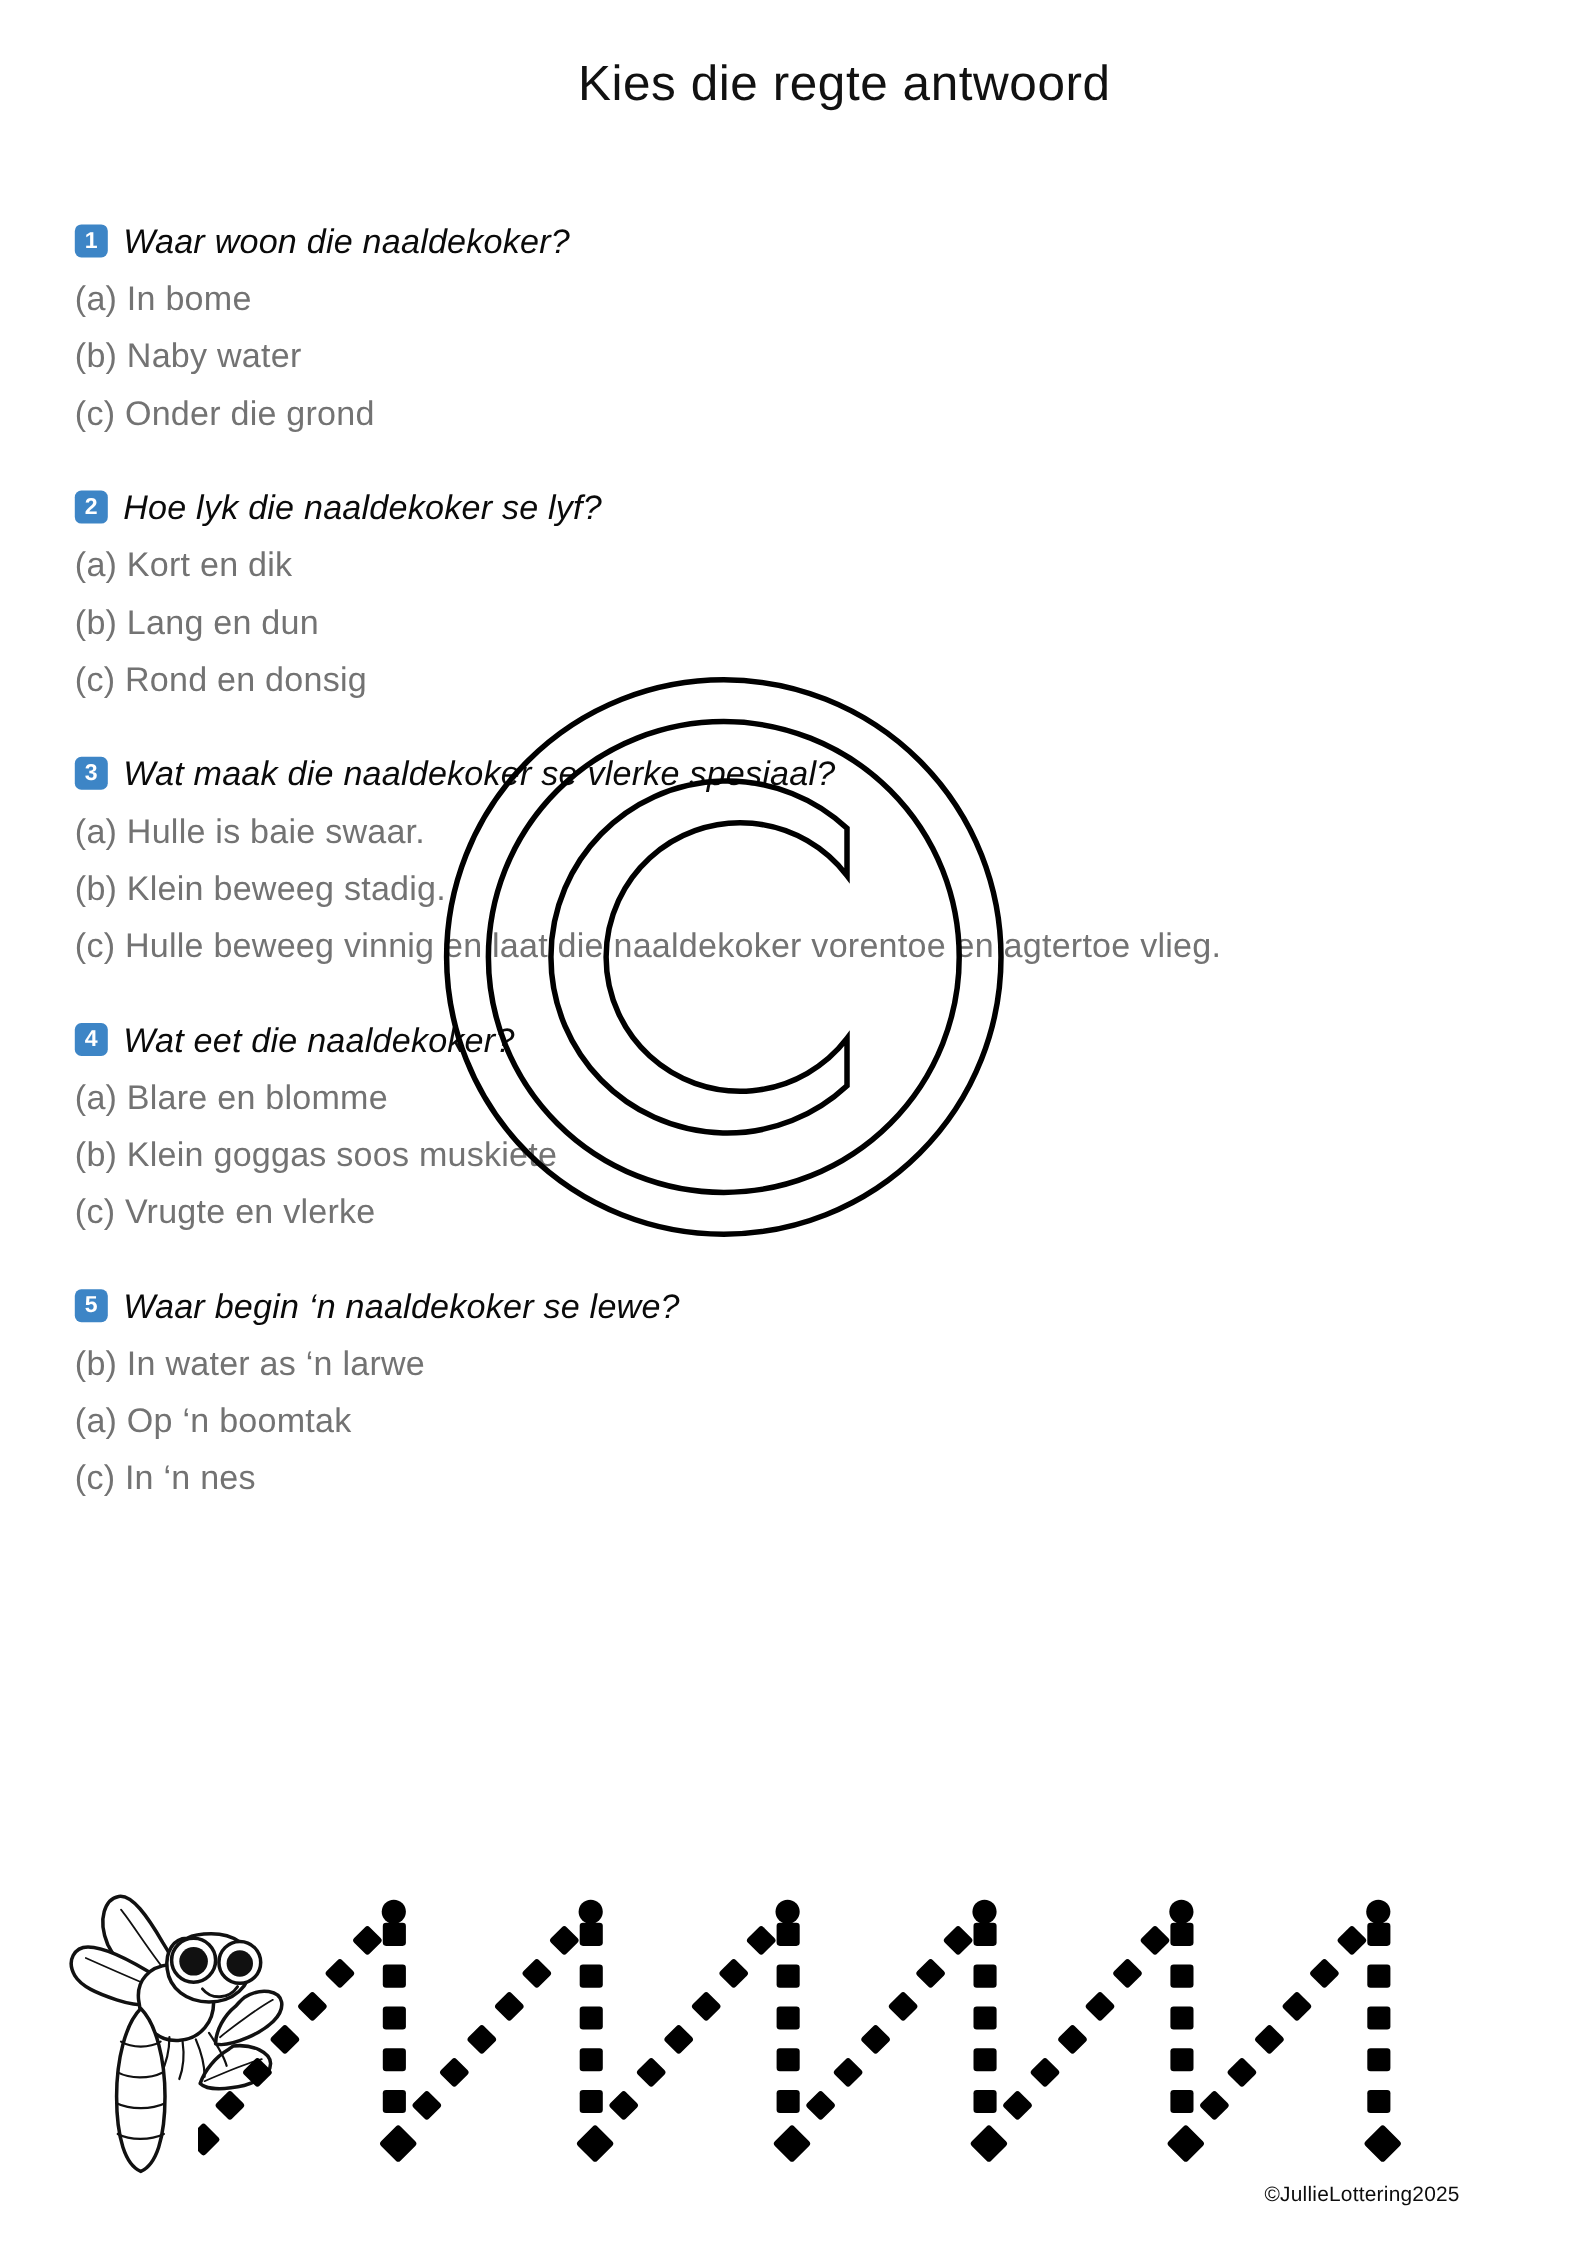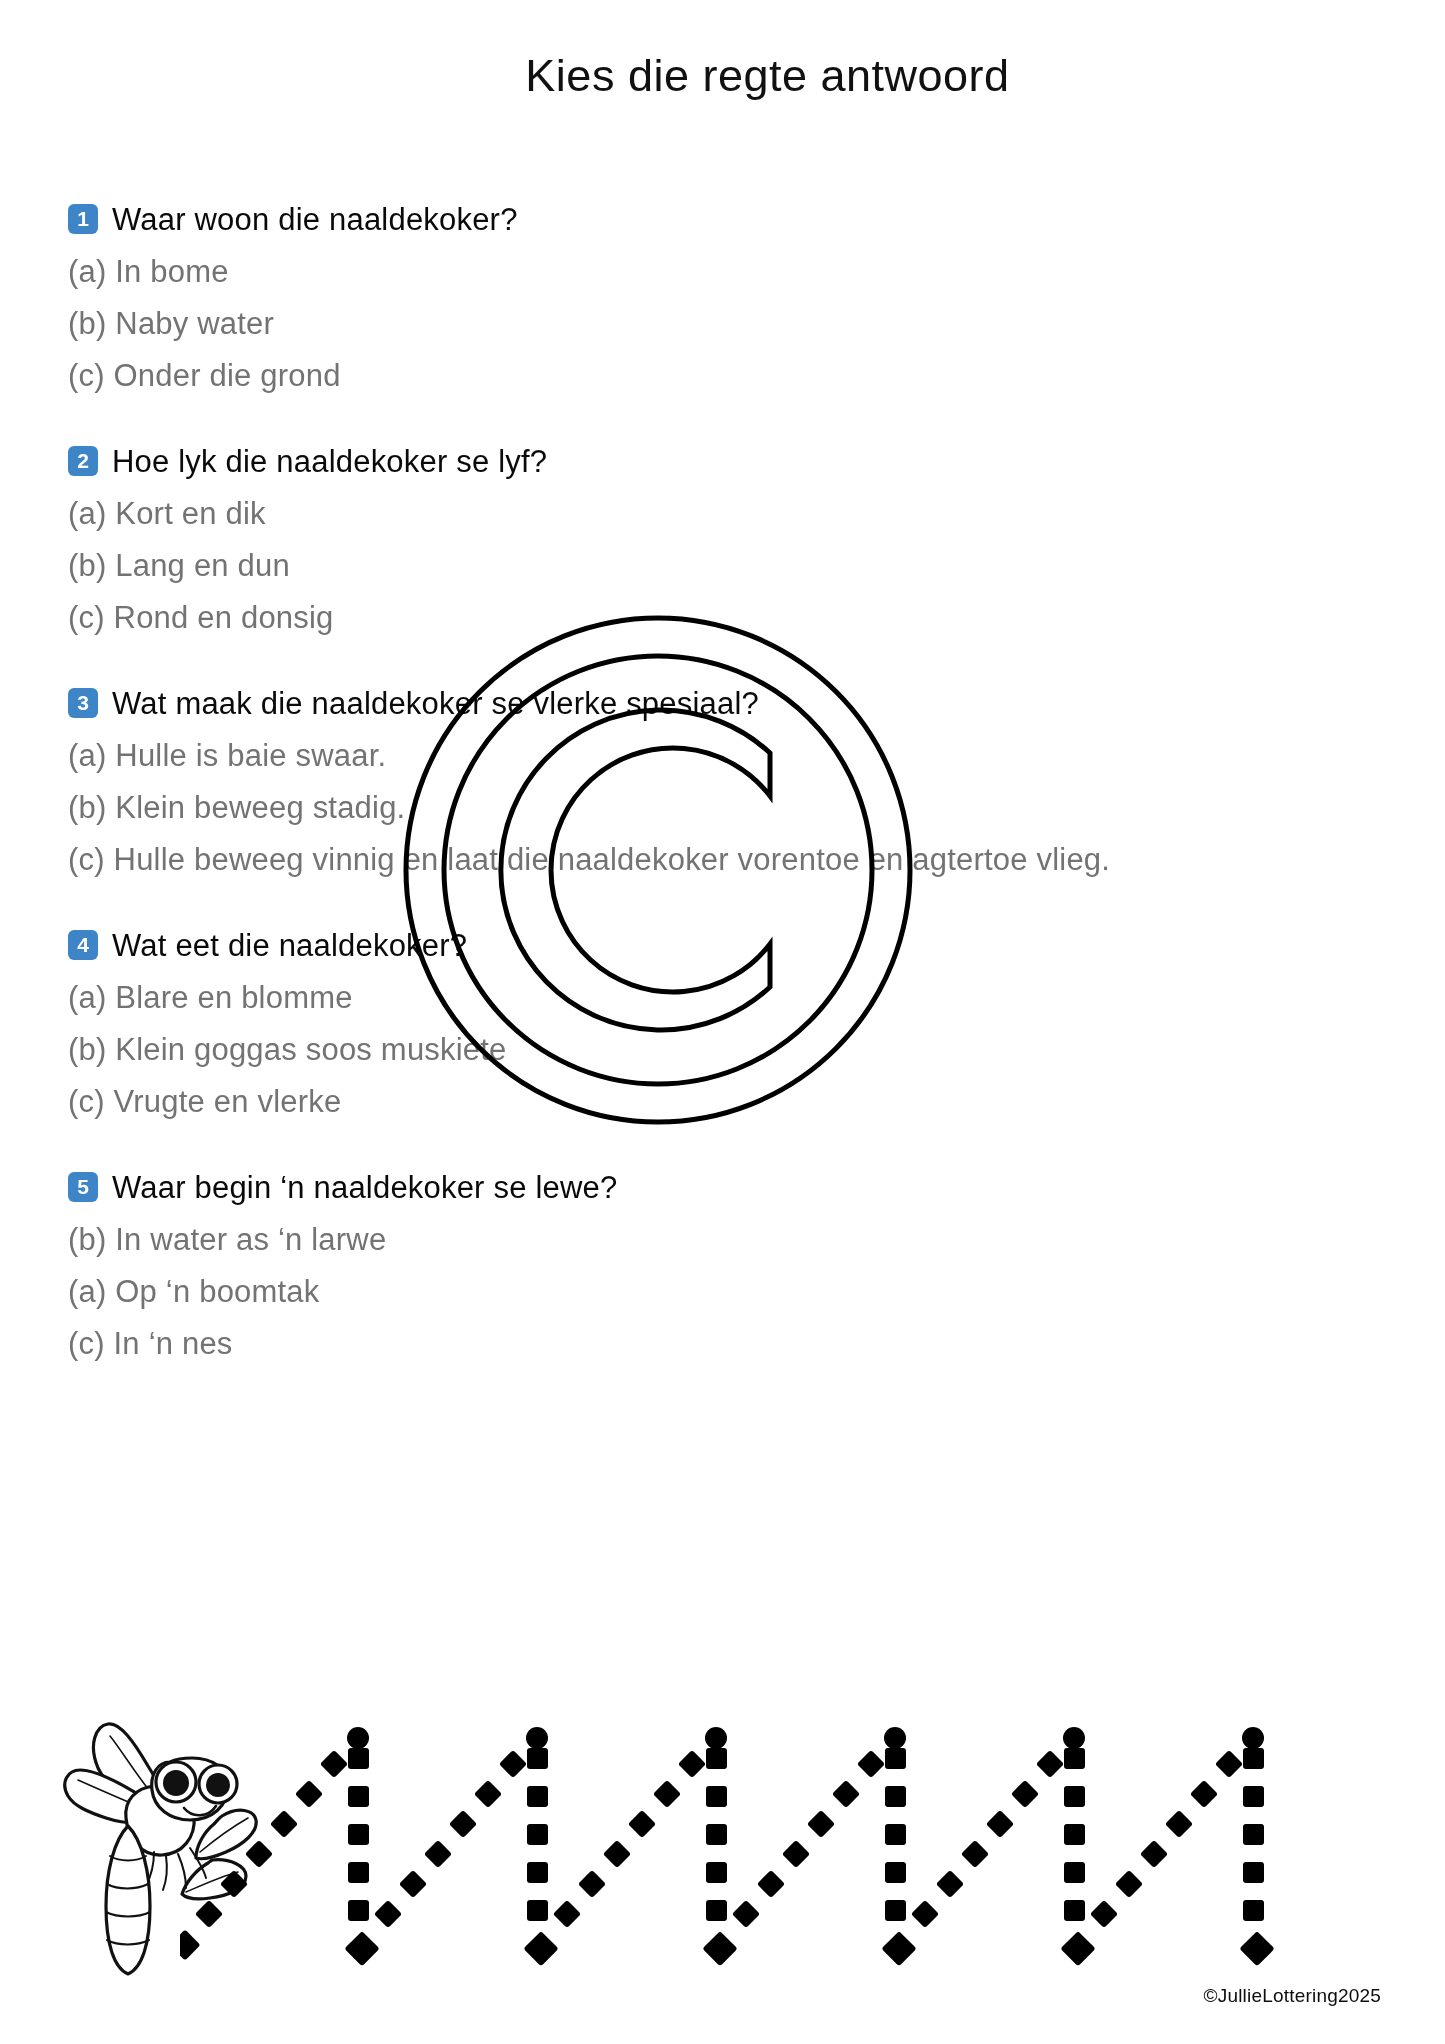--- a/index.html
+++ b/index.html
@@ -63,20 +63,21 @@
     text-align: center;
     font-weight: 600;
     margin-top: 6px;
   }
 
   .qtext {
     font-size: 31px;
     line-height: 1.42;
     letter-spacing: 0.2px;
     color: #0a0a0a;
+    font-style: italic;
   }
 
   .option {
     font-size: 31px;
     line-height: 1.42;
     letter-spacing: 0.2px;
     color: #737373;
     margin-bottom: 8px;
     max-width: 1180px;
   }
@@ -116,21 +117,21 @@
     height: 290px;
   }
 
   
   .footer {
     position: absolute;
     left: 0;
     top: 1985px;
     width: 1445px;
     text-align: right;
-    padding-right: 64px;
+    padding-right: 118px;
     font-size: 19px;
     letter-spacing: 0.2px;
     color: #0d0d0d;
   }
 </style>
 </head>
 <body>
 
 <div class="page">
 

